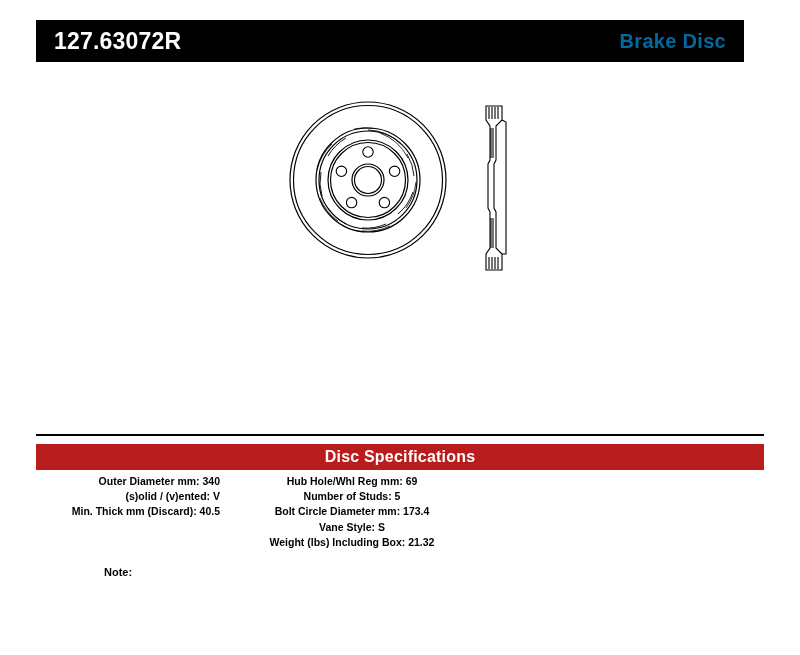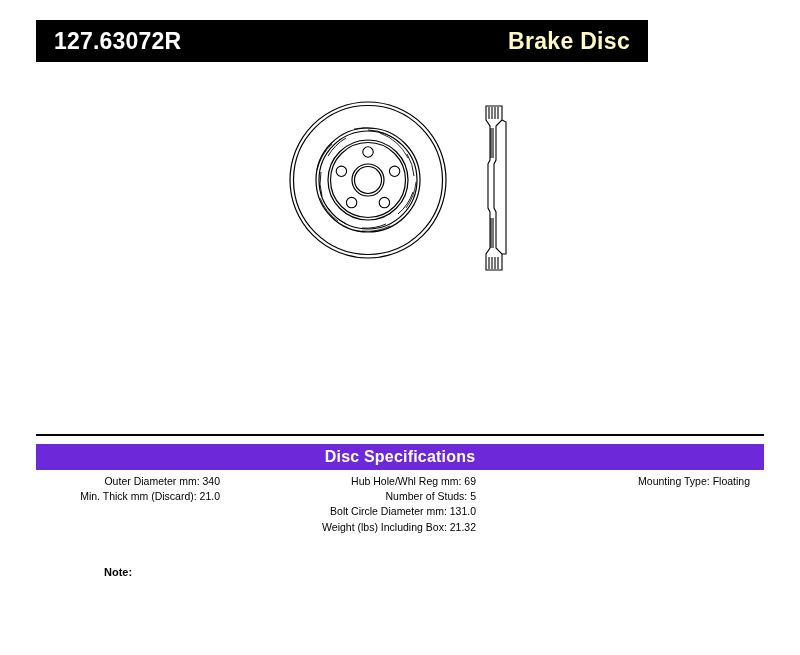--- a/index.html
+++ b/index.html
@@ -21,39 +21,39 @@
     left: 0; top: 0;
     width: 800px;
     height: 655px;
   }
 
   
   .header-bar {
     position: absolute;
     left: 36px;
     top: 20px;
-    width: 612px;
+    width: 708px;
     height: 42px;
     background: #000000;
     display: flex;
     align-items: center;
     justify-content: space-between;
     box-sizing: border-box;
     padding: 0 18px;
   }
   .part-number {
     color: #ffffff;
     font-size: 23px;
     font-weight: bold;
     letter-spacing: 0.2px;
     line-height: 1;
   }
   .product-type {
-    color: #fef9c3;
-    font-size: 23px;
+    color: #0369a1;
+    font-size: 20px;
     font-weight: bold;
     letter-spacing: 0.3px;
     line-height: 1;
   }
 
   
   .drawing-area {
     position: absolute;
     left: 36px;
     top: 80px;
@@ -79,21 +79,21 @@
     width: 728px;
     height: 2px;
     background: #000000;
   }
   .spec-title-bar {
     position: absolute;
     left: 36px;
     top: 444px;
     width: 728px;
     height: 26px;
-    background: #6d28d9;
+    background: #b91c1c;
     display: flex;
     align-items: center;
     justify-content: center;
   }
   .spec-title {
     color: #ffffff;
     font-size: 16px;
     font-weight: bold;
     letter-spacing: 0.2px;
   }
@@ -101,32 +101,32 @@
   .spec-columns {
     position: absolute;
     left: 36px;
     top: 474px;
     width: 728px;
     display: flex;
     align-items: flex-start;
   }
   .spec-col {
     font-size: 10.5px;
-    font-weight: normal;
+    font-weight: bold;
     line-height: 15.2px;
   }
   .col-left {
     width: 192px;
     text-align: right;
     padding-right: 8px;
     box-sizing: border-box;
   }
   .col-mid {
     width: 256px;
-    text-align: right;
+    text-align: center;
     padding-right: 8px;
     box-sizing: border-box;
   }
   .col-right {
     width: 280px;
     text-align: right;
     padding-right: 14px;
     box-sizing: border-box;
   }
   .spec-line {
@@ -231,33 +231,32 @@
   <div class="spec-rule"></div>
 
   <div class="spec-title-bar">
     <div class="spec-title">Disc Specifications</div>
   </div>
 
   <div class="spec-columns">
 
     <div class="spec-col col-left">
       <div class="spec-line">Outer Diameter mm: 340</div>
-      <div class="spec-line">Min. Thick mm (Discard): 21.0</div>
+      <div class="spec-line">(s)olid / (v)ented: V</div>
+      <div class="spec-line">Min. Thick mm (Discard): 40.5</div>
     </div>
 
     <div class="spec-col col-mid">
       <div class="spec-line">Hub Hole/Whl Reg mm: 69</div>
       <div class="spec-line">Number of Studs: 5</div>
-      <div class="spec-line">Bolt Circle Diameter mm: 131.0</div>
+      <div class="spec-line">Bolt Circle Diameter mm: 173.4</div>
+      <div class="spec-line">Vane Style: S</div>
       <div class="spec-line">Weight (lbs) Including Box: 21.32</div>
     </div>
 
-    <div class="spec-col col-right">
-      <div class="spec-line">Mounting Type: Floating</div>
-    </div>
 
   </div>
 
   <div class="note-row">
     <span class="note-label">Note:</span>
     <span class="note-value"></span>
   </div>
 
 </div>
 

